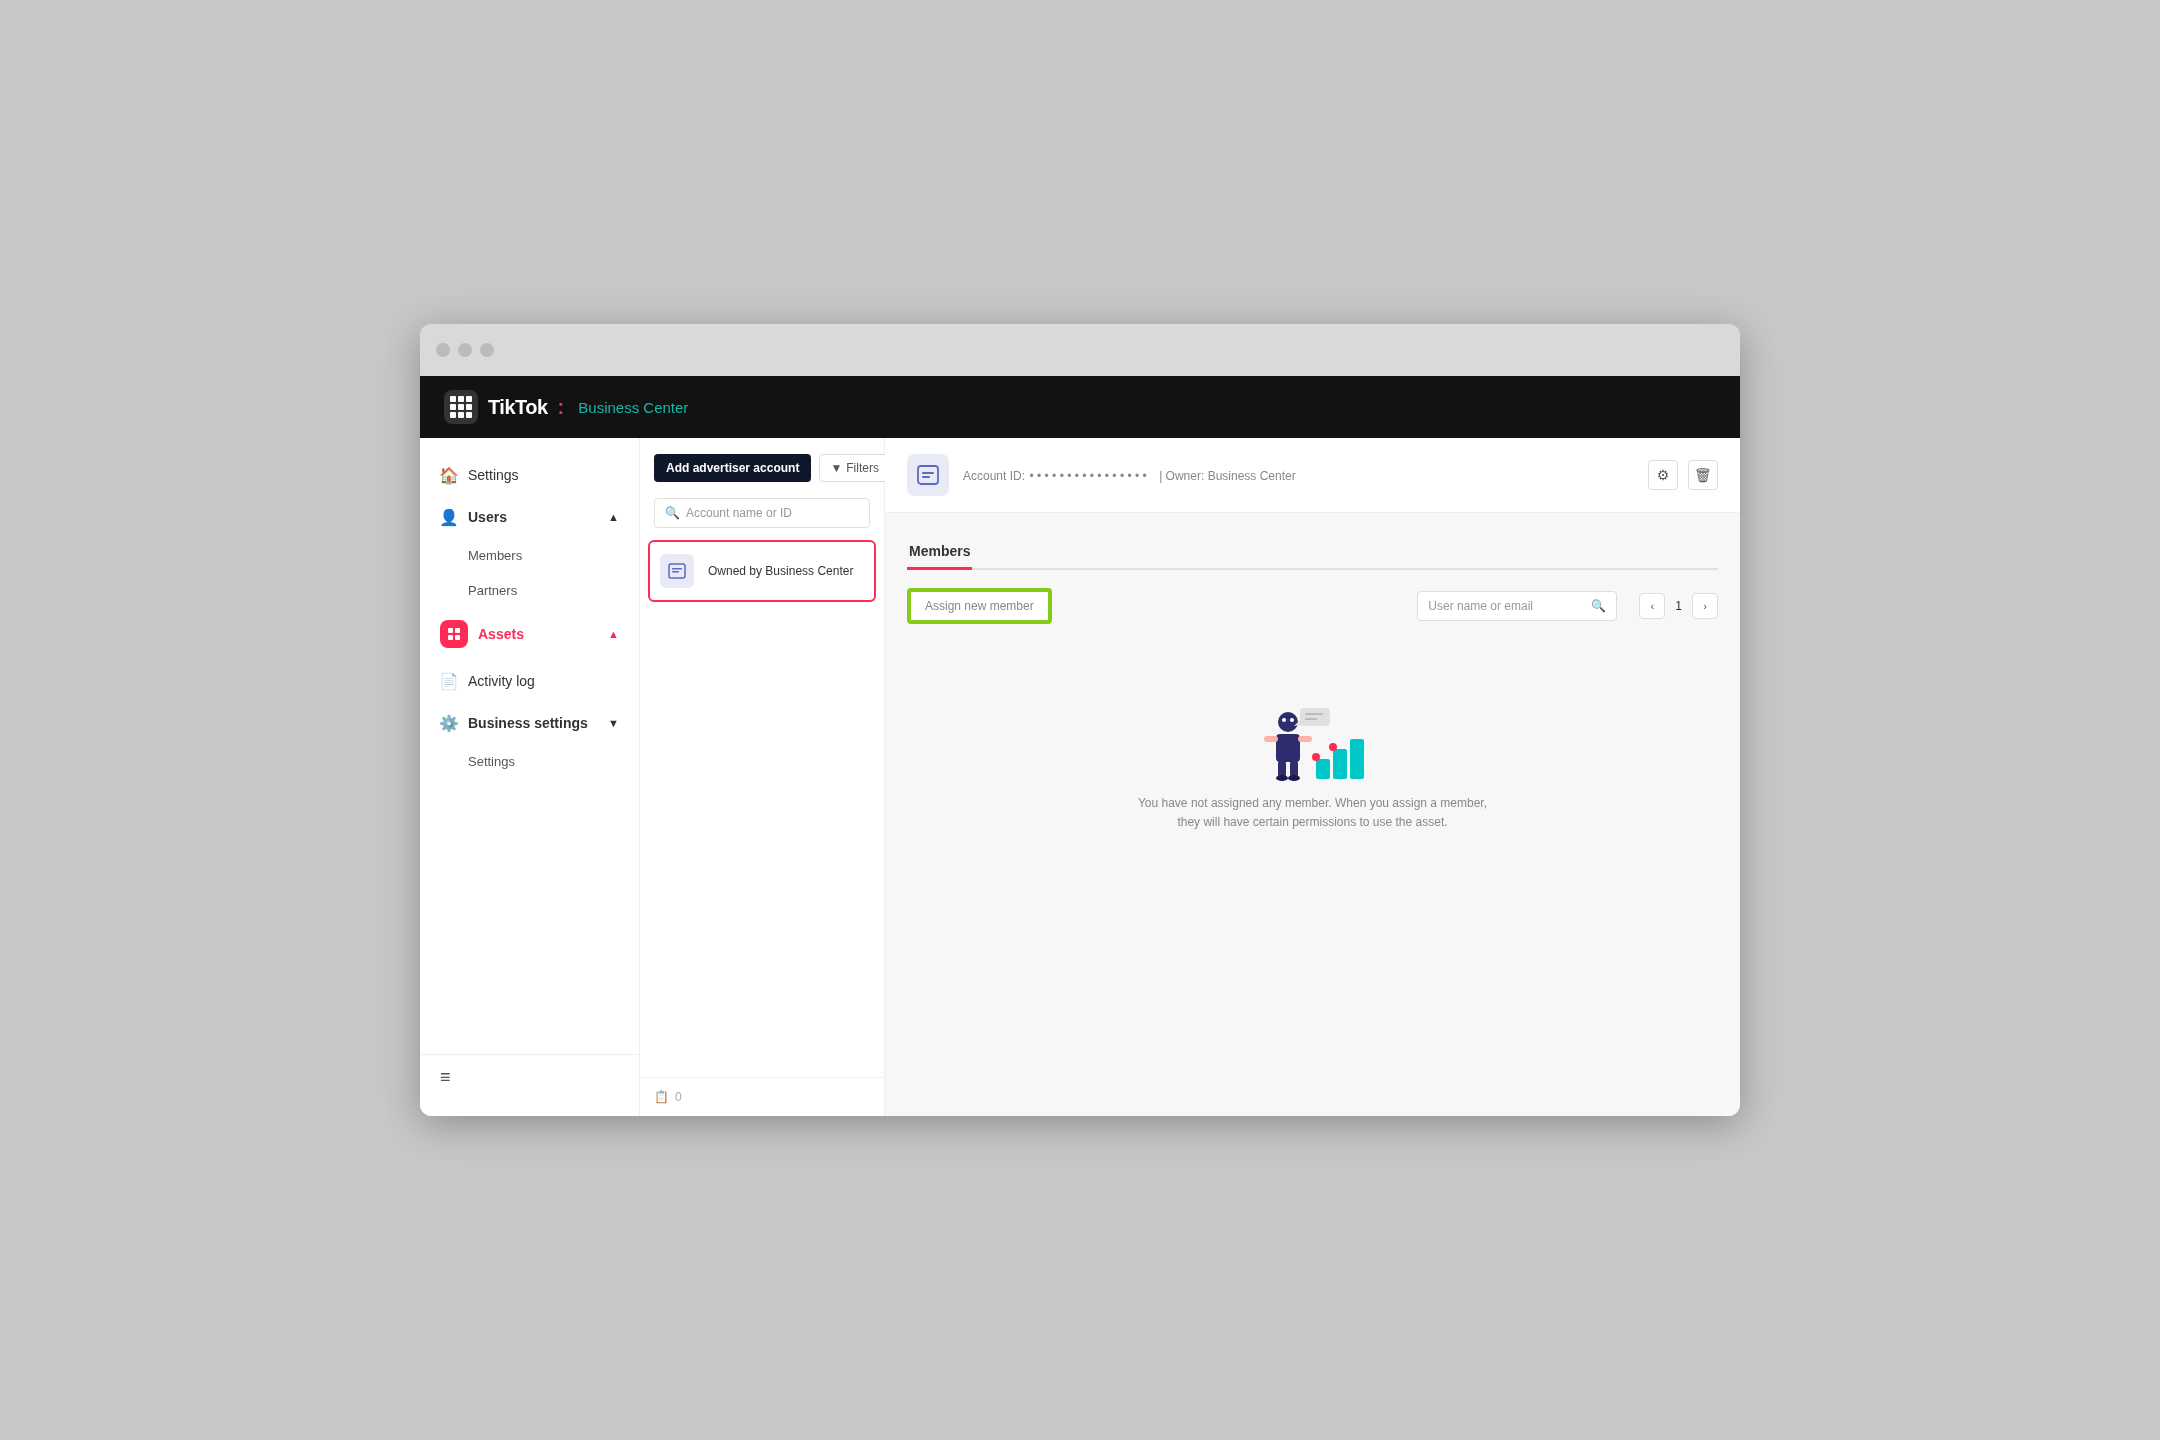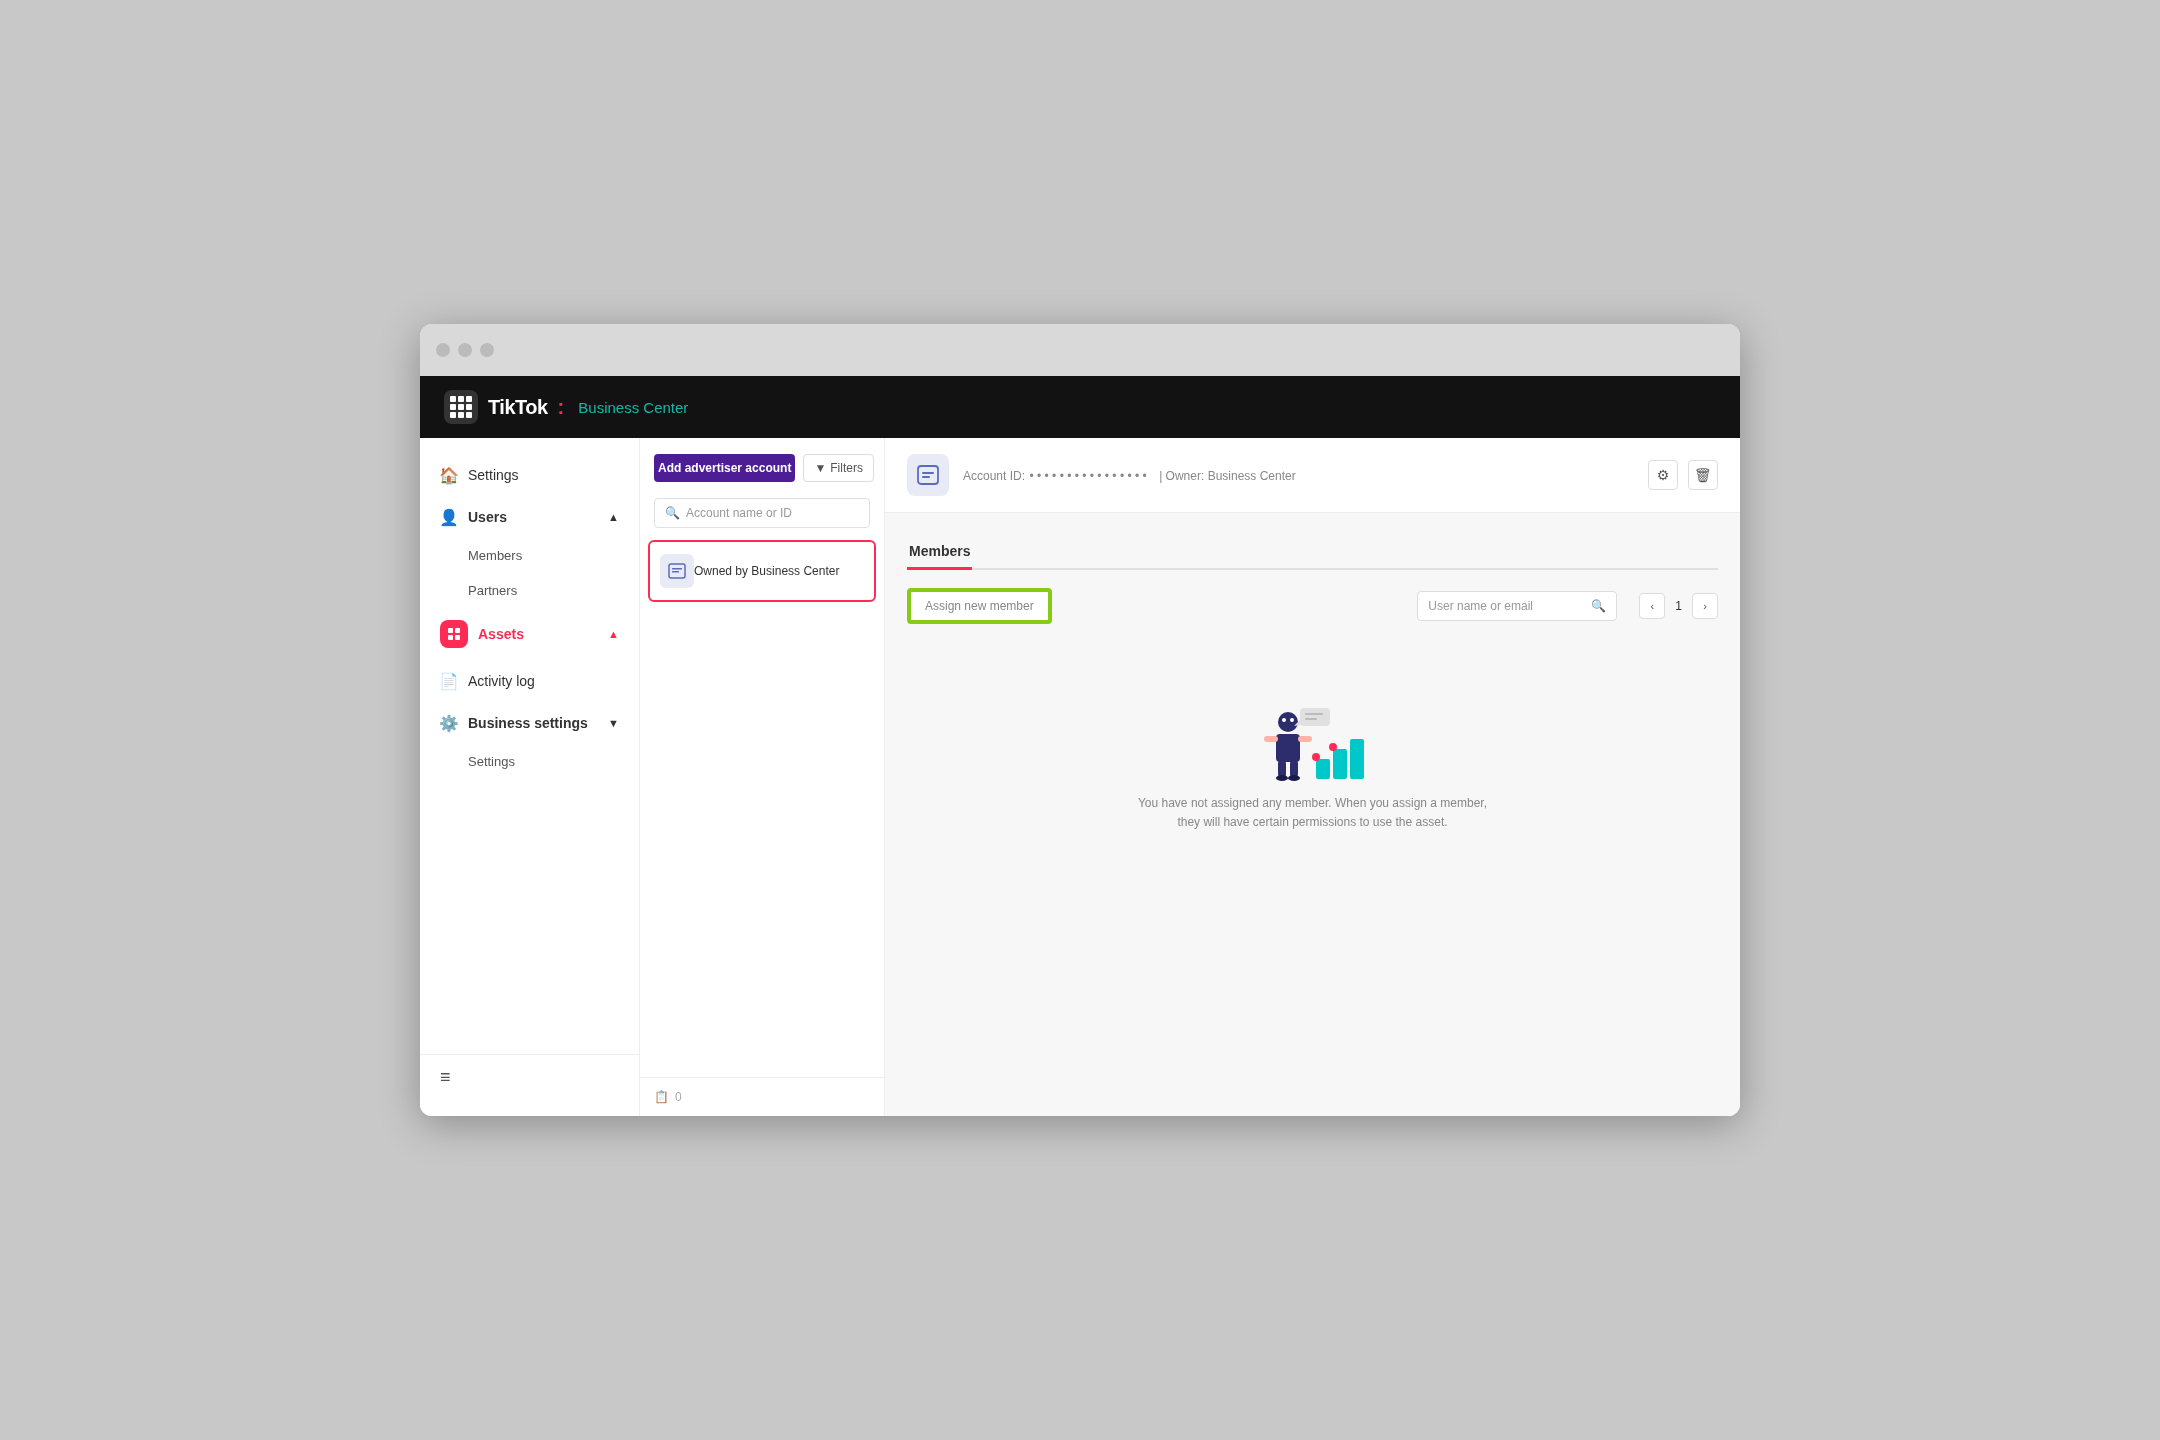--- a/index.html
+++ b/index.html
@@ -169,25 +169,25 @@
       flex-direction: column;
       flex-shrink: 0;
     }
     .middle-header {
       padding: 16px 14px;
       display: flex;
       align-items: center;
       gap: 8px;
     }
     .add-btn {
-      background: #4c1d95;
+      background: #0f172a;
       color: white;
       border: none;
       border-radius: 4px;
-      padding: 7px 4px;
+      padding: 7px 12px;
       font-size: 12px;
       font-weight: 600;
       cursor: pointer;
       white-space: nowrap;
     }
     .filter-btn {
       border: 1px solid #ddd;
       background: white;
       border-radius: 4px;
       padding: 6px 10px;
@@ -212,21 +212,21 @@
     }
     .search-icon-sm { font-size: 12px; color: #bbb; }
     .account-card {
       margin: 0 8px;
       border: 2px solid #fe2c55;
       border-radius: 6px;
       padding: 12px 10px;
       background: #fff;
       display: flex;
       align-items: center;
-      gap: 0;
+      gap: 14px;
       cursor: pointer;
     }
     .account-icon-box {
       width: 34px; height: 34px;
       background: #e8eaf6;
       border-radius: 6px;
       display: flex; align-items: center; justify-content: center;
       font-size: 16px;
       color: #5c6bc0;
     }

